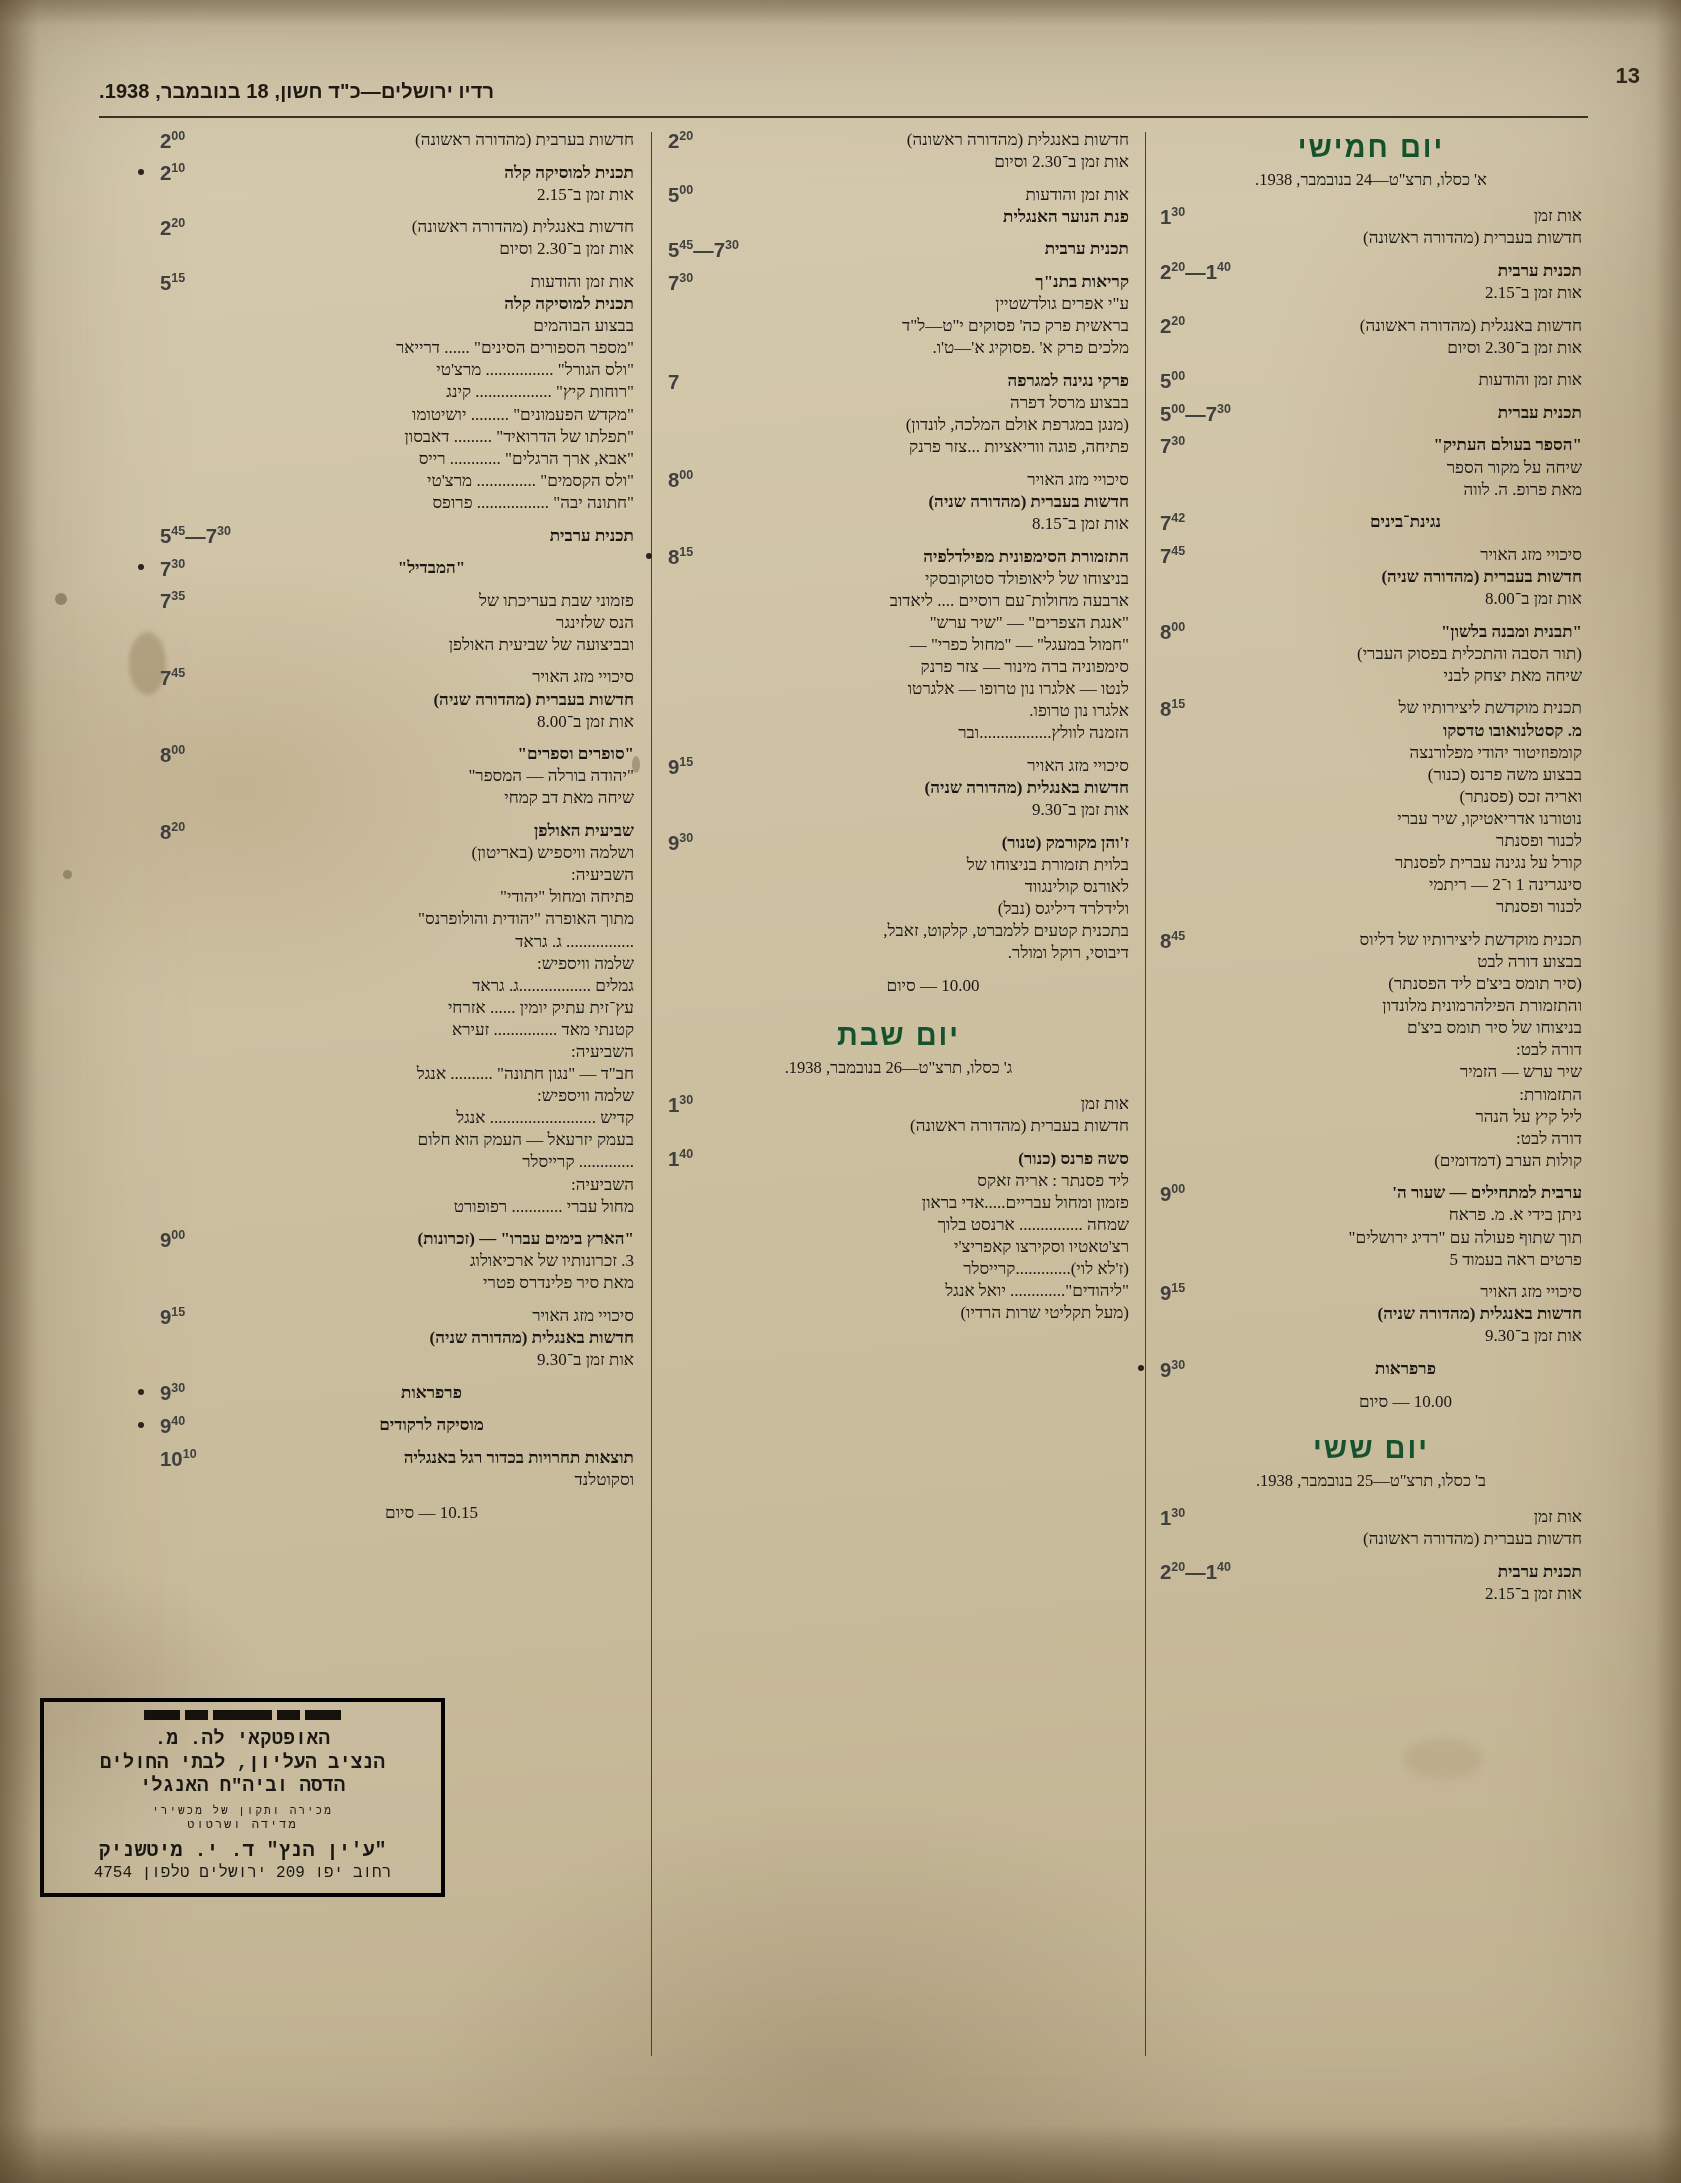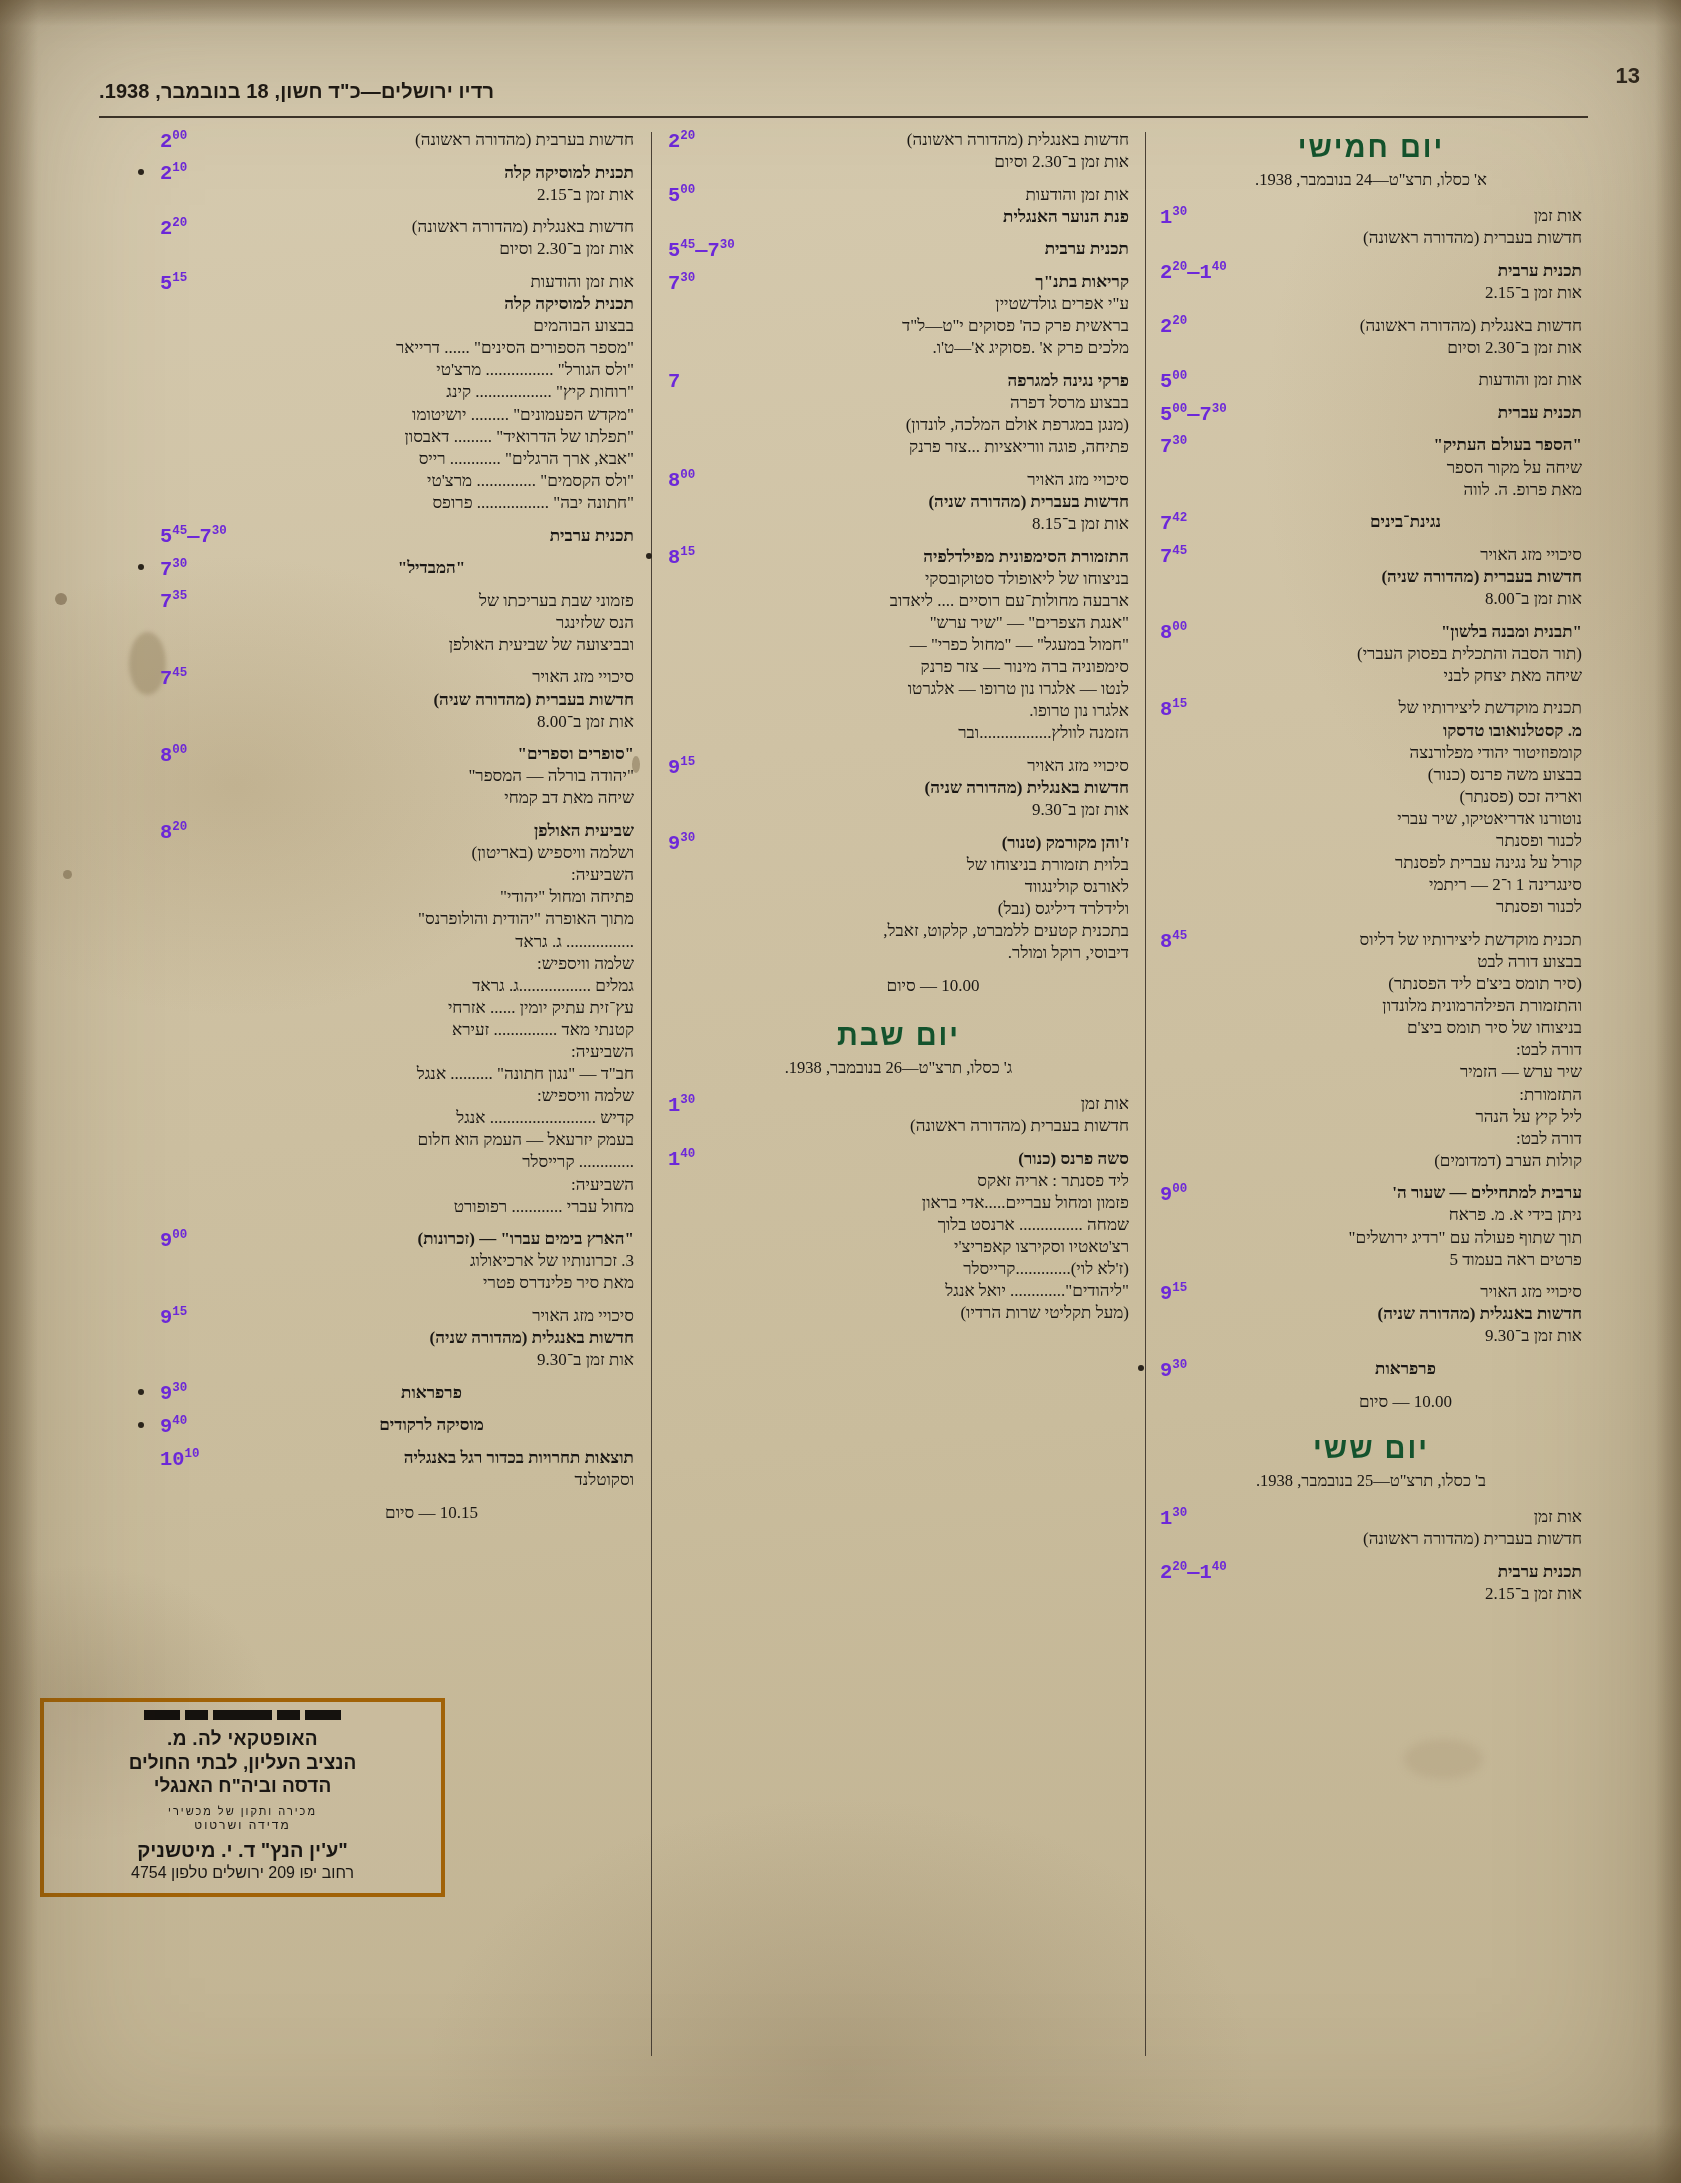--- a/index.html
+++ b/index.html
@@ -95,26 +95,26 @@
   
   .entry{
     position:relative;
     margin:0 0 10.5px 0;
     padding-left:69px;
     text-align:right;
   }
   .entry .time{
     position:absolute;
     left:0; top:-1.3px;
-    font-family:Liberation Mono, monospace;
+    font-family:Liberation Sans, sans-serif;
     font-weight:bold;
     font-size:20.4px;
     direction:ltr;
     white-space:nowrap;
-    color:#6d28d9;
+    color:#404040;
   }
   .entry .time sup{
     font-size:12.5px;
     vertical-align:super;
     font-weight:bold;
   }
   .entry .body{ }
   .entry .l{ display:block; }
   .entry .l.b{ font-weight:bold; }
   .entry .l.c{ text-align:center; }
@@ -125,25 +125,25 @@
     width:6px;height:6px;border-radius:50%;
     background:#2a241c;
   }
 
   
   .ad{
     position:absolute;
     left:40px;
     top:1698px;
     width:381px;
-    border:4px solid #a16207;
+    border:4px solid #000000;
     padding:6.6px 8px 10.5px 8px;
     background:rgba(205,193,167,.35);
     text-align:center;
-    font-family:Liberation Sans, sans-serif;
+    font-family:Liberation Mono, monospace;
   }
   .ad .barrow{
     display:flex;justify-content:center;gap:5.3px;margin:1.3px 0 8px 0;
   }
   .ad .barrow span{display:block;height:10.5px;background:#15120e;}
   .ad .b1{width:36px}.ad .b2{width:22.4px}.ad .b3{width:59px}.ad .b4{width:22.4px}.ad .b5{width:36px}
   .ad h3{margin:0 0 1.3px 0;font-size:19px;font-weight:bold;letter-spacing:0.3px;}
   .ad h4{margin:0 0 1.3px 0;font-size:19px;font-weight:bold;}
   .ad .sub{font-size:11px;margin:8px 0 1.3px 0;letter-spacing:2px;}
   .ad .sub2{font-size:12px;margin:0 0 6.6px 0;letter-spacing:2px;}

